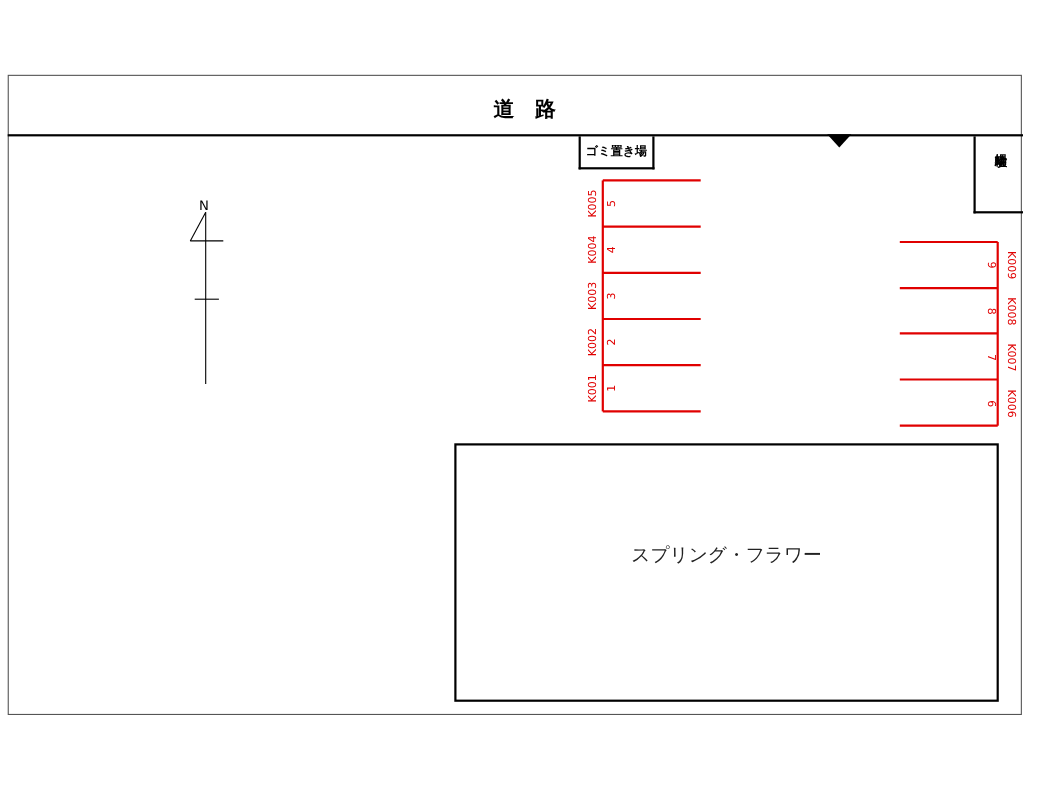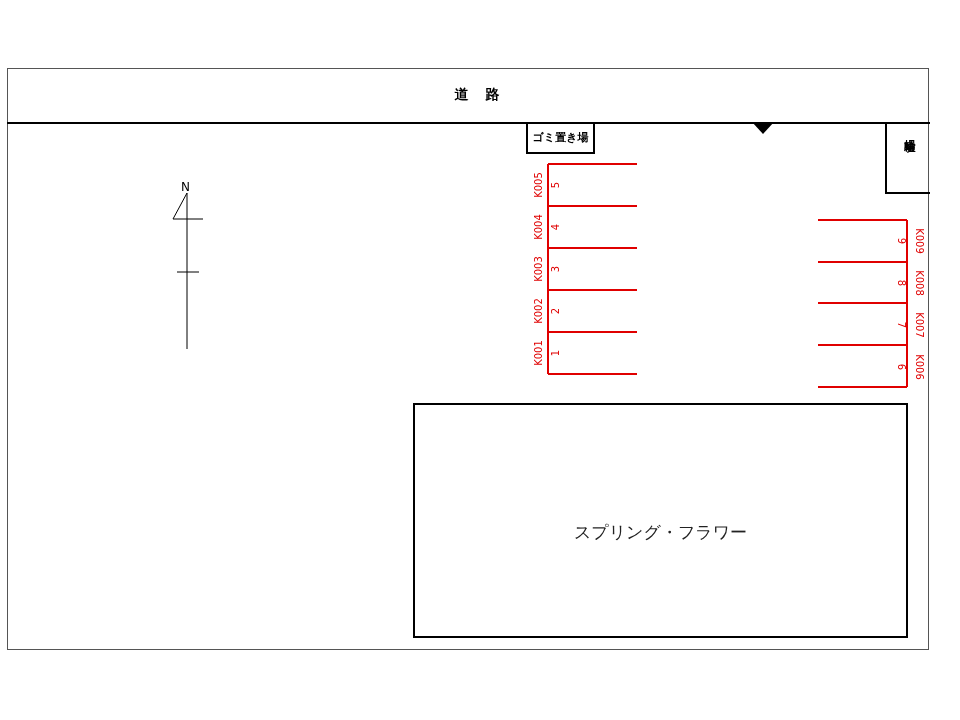--- a/index.html
+++ b/index.html
@@ -1,26 +1,26 @@
 <!DOCTYPE html>
 <html><head>
   <meta charset="utf-8">
   <style>
     html, body { margin: 0; padding: 0; background: #ffffff; }
     body { width: 960px; height: 720px; position: relative; overflow: hidden; font-family: "DejaVu Sans", sans-serif; }
     .abs { position: absolute; }
     .frame { left: 7px; top: 68px; width: 922px; height: 582px; border: 1px solid #555; box-sizing: border-box; }
     .road-line { left: 7px; top: 122px; width: 923px; height: 2px; background: #000; }
-    .road-label { left: 420px; top: 86px; width: 120px; text-align: center; font-weight: bold; font-size: 14px; letter-spacing: 6px; color: #000; }
+    .road-label { left: 420px; top: 86px; width: 120px; text-align: center; font-weight: bold; font-size: 19px; letter-spacing: 6px; color: #000; }
     .garbage { left: 526px; top: 124px; width: 69px; height: 30px; border: 2px solid #000; border-top: none; box-sizing: border-box; font-size: 11px; font-weight: bold; text-align: center; line-height: 28px; }
     .bike { left: 885px; top: 124px; width: 45px; height: 70px; border: 2px solid #000; border-top: none; border-right: none; box-sizing: border-box; }
     .bike-label { position: absolute; left: 14px; top: 8px; writing-mode: vertical-rl; font-size: 11px; font-weight: bold; letter-spacing: -1px; }
     .entrance { left: 752px; top: 122px; width: 0; height: 0; border-left: 11px solid transparent; border-right: 11px solid transparent; border-top: 12px solid #000; }
     .building { left: 413px; top: 403px; width: 495px; height: 235px; border: 2px solid #000; box-sizing: border-box; }
-    .building-label { position: absolute; left: 0; right: 0; top: 88px; text-align: center; font-size: 17px; color: #222; margin-top: 28px; }
+    .building-label { position: absolute; left: 0; right: 0; top: 88px; text-align: center; font-size: 17px; color: #222; }
     svg.overlay { position: absolute; left: 0; top: 0; }
     .red-text { fill: #e00000; font-size: 10px; font-family: "DejaVu Sans", sans-serif; }
   </style>
 </head>
 <body>
 
 <div class="abs frame"></div>
 <div class="abs road-line"></div>
 <div class="abs road-label">道 路</div>
 <div class="abs entrance"></div>

